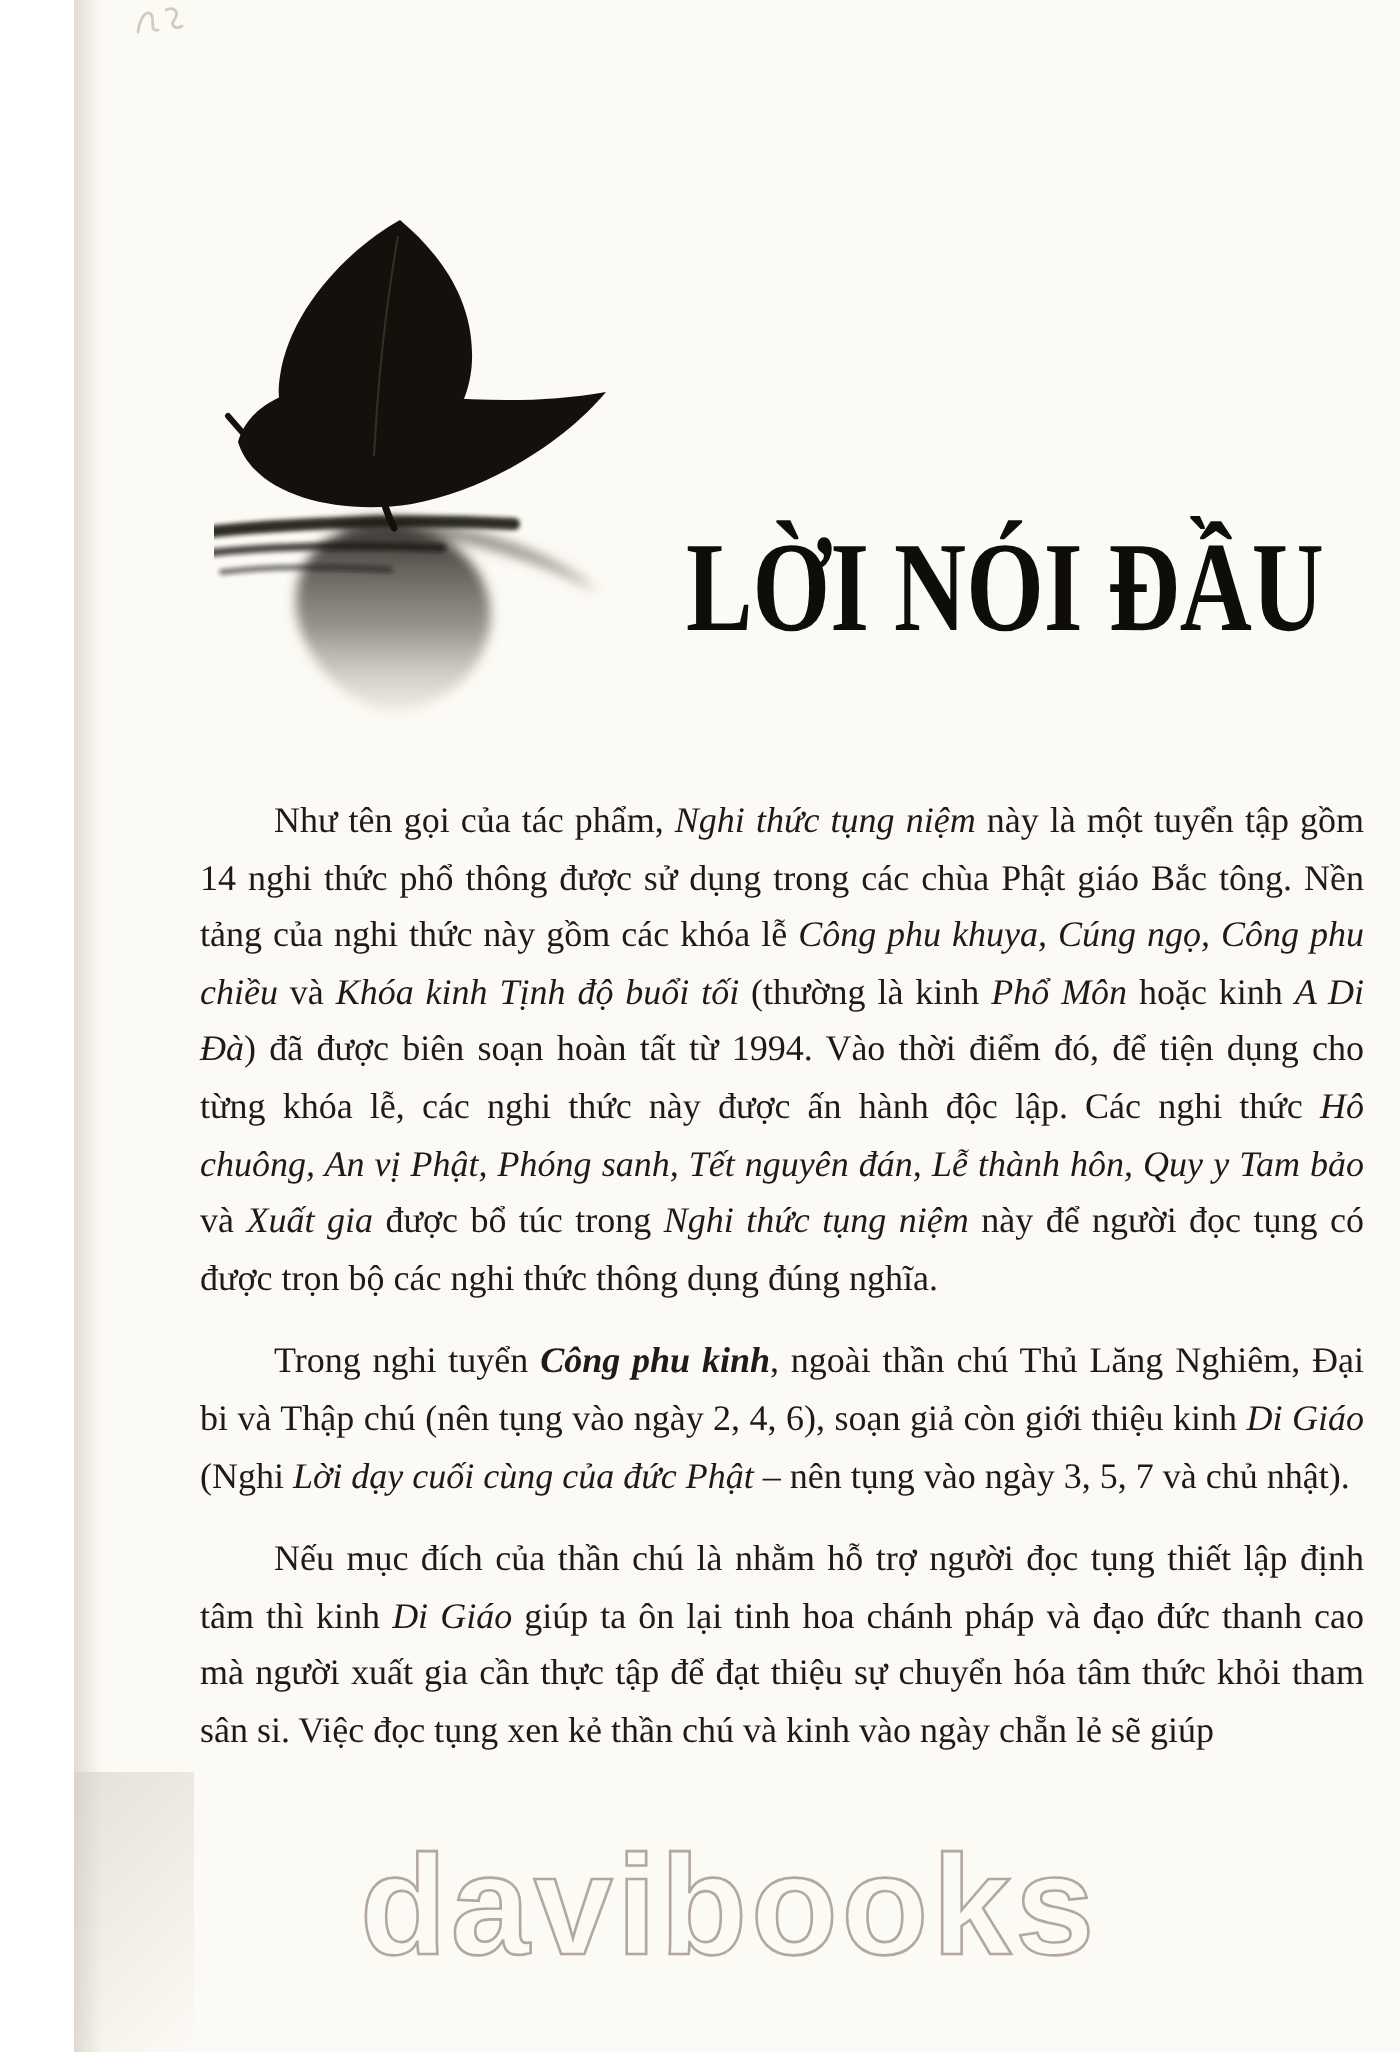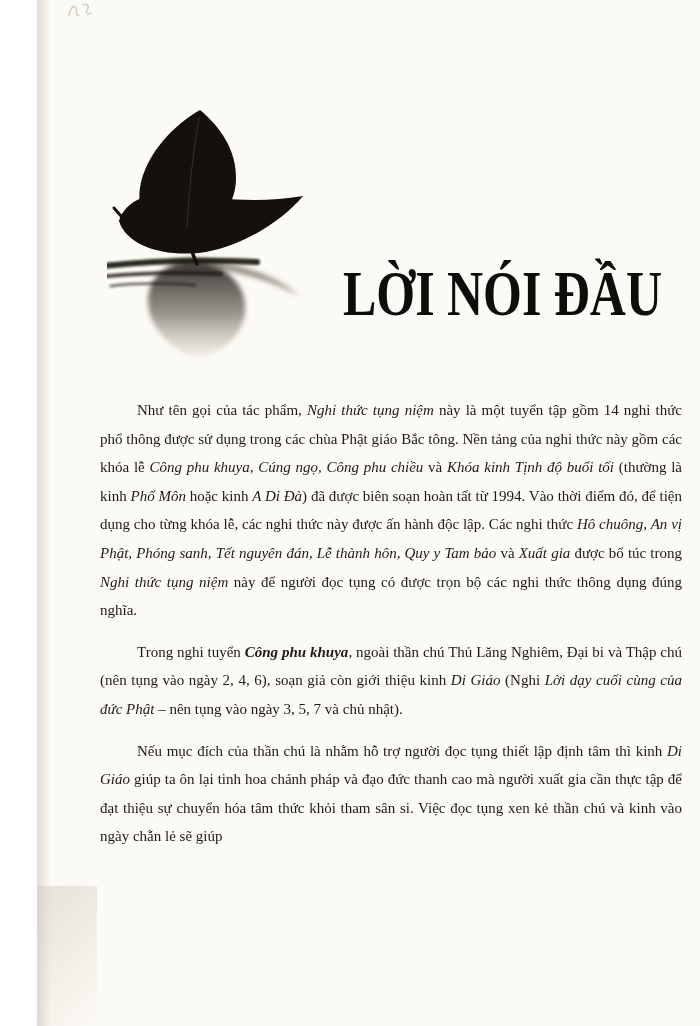--- a/index.html
+++ b/index.html
@@ -51,21 +51,21 @@
     transform: scaleX(0.78);
     transform-origin: left top;
     white-space: nowrap;
     color: var(--title_ink, #0f0d0a);
   }
   .body-text {
     position: absolute;
     left: 63px;
     top: 396px;
     width: 582px;
-    font-size: 15px;
+    font-size: 18px;
     line-height: 28.6px;
     text-align: justify;
     color: var(--ink, #1e1a16);
     z-index: 2;
   }
   .body-text p {
     margin: 0 0 13px 0;
     text-indent: 37px;
   }
   .seg-i { font-style: italic; }
@@ -142,18 +142,19 @@
     <path d="M80,124 C82,138 85,150 90,160" stroke="#14110d" stroke-width="3.5" fill="none" stroke-linecap="round"></path>
 
     <path d="M93,6 C68,20 38,50 33,84 C28,114 52,132 79,129 C106,126 128,106 129,76 C130,45 112,22 93,6 Z" fill="#14110d"></path>
     <path d="M92,14 C86,48 82,86 80,124" stroke="#3a342c" stroke-width="1.1" fill="none" opacity="0.8"></path>
   </svg>
 
   <h1 class="title">LỜI NÓI ĐẦU</h1>
 
   <div class="body-text">
     <p><span>Như tên gọi của tác phẩm, </span><span class="seg-i">Nghi thức tụng niệm</span><span> này là một tuyển tập gồm 14 nghi thức phổ thông được sử dụng trong các chùa Phật giáo Bắc tông. Nền tảng của nghi thức này gồm các khóa lễ </span><span class="seg-i">Công phu khuya, Cúng ngọ, Công phu chiều</span><span> và </span><span class="seg-i">Khóa kinh Tịnh độ buổi tối</span><span> (thường là kinh </span><span class="seg-i">Phổ Môn</span><span> hoặc kinh </span><span class="seg-i">A Di Đà</span><span>) đã được biên soạn hoàn tất từ 1994. Vào thời điểm đó, để tiện dụng cho từng khóa lễ, các nghi thức này được ấn hành độc lập. Các nghi thức </span><span class="seg-i">Hô chuông, An vị Phật, Phóng sanh, Tết nguyên đán, Lễ thành hôn, Quy y Tam bảo</span><span> và </span><span class="seg-i">Xuất gia</span><span> được bổ túc trong </span><span class="seg-i">Nghi thức tụng niệm</span><span> này để người đọc tụng có được trọn bộ các nghi thức thông dụng đúng nghĩa.</span></p>
-    <p><span>Trong nghi tuyển </span><span class="seg-bi">Công phu khuya</span><span>, ngoài thần chú Thủ Lăng Nghiêm, Đại bi và Thập chú (nên tụng vào ngày 2, 4, 6), soạn giả còn giới thiệu kinh </span><span class="seg-i">Di Giáo</span><span> (Nghi </span><span class="seg-i">Lời dạy cuối cùng của đức Phật</span><span> – nên tụng vào ngày 3, 5, 7 và chủ nhật).</span></p>
+    <p><span>Trong nghi tuyển </span><span class="seg-bi">Công phu kinh</span><span>, ngoài thần chú Thủ Lăng Nghiêm, Đại bi và Thập chú (nên tụng vào ngày 2, 4, 6), soạn giả còn giới thiệu kinh </span><span class="seg-i">Di Giáo</span><span> (Nghi </span><span class="seg-i">Lời dạy cuối cùng của đức Phật</span><span> – nên tụng vào ngày 3, 5, 7 và chủ nhật).</span></p>
     <p><span>Nếu mục đích của thần chú là nhằm hỗ trợ người đọc tụng thiết lập định tâm thì kinh </span><span class="seg-i">Di Giáo</span><span> giúp ta ôn lại tinh hoa chánh pháp và đạo đức thanh cao mà người xuất gia cần thực tập để đạt thiệu sự chuyển hóa tâm thức khỏi tham sân si. Việc đọc tụng xen kẻ thần chú và kinh vào ngày chẵn lẻ sẽ giúp</span></p>
   </div>
 
+  <div class="watermark wm-brand">davibooks</div>
 
 </div>
 
 </body></html>

